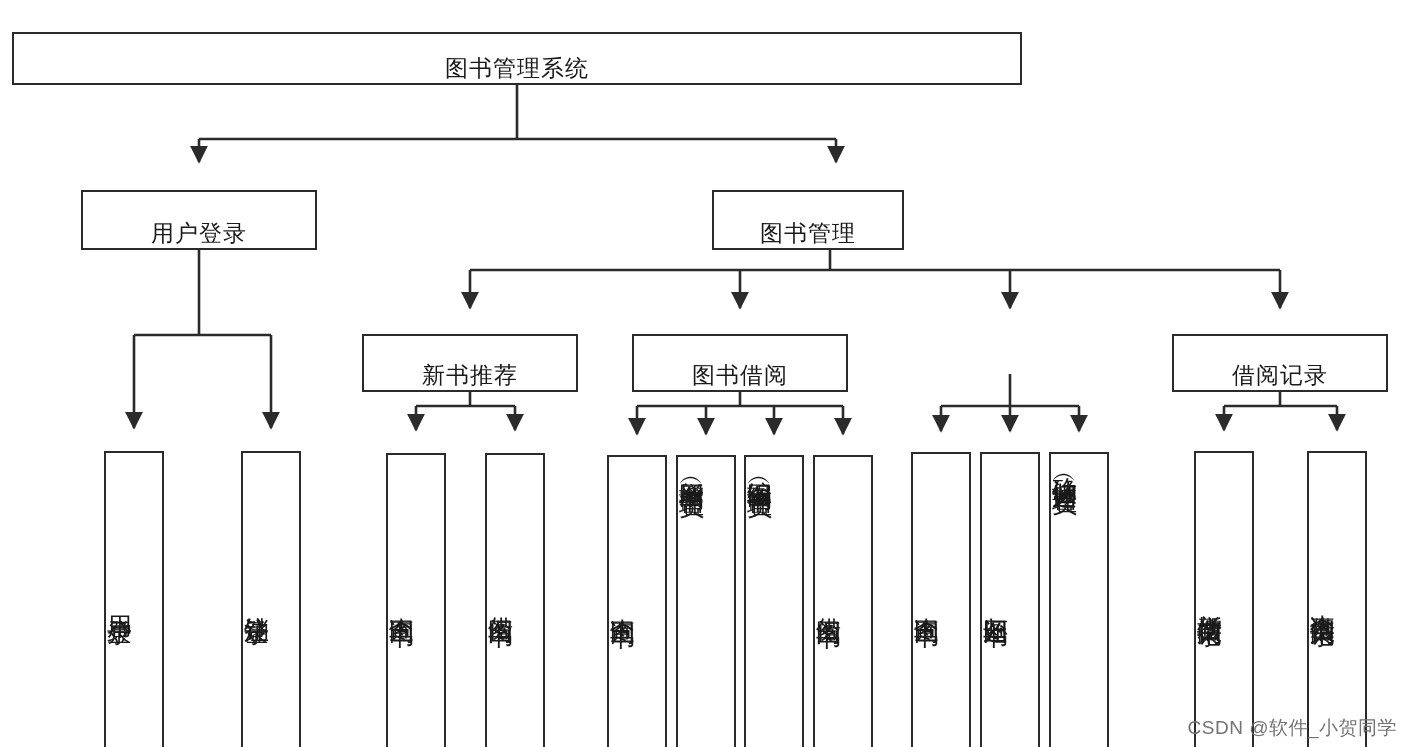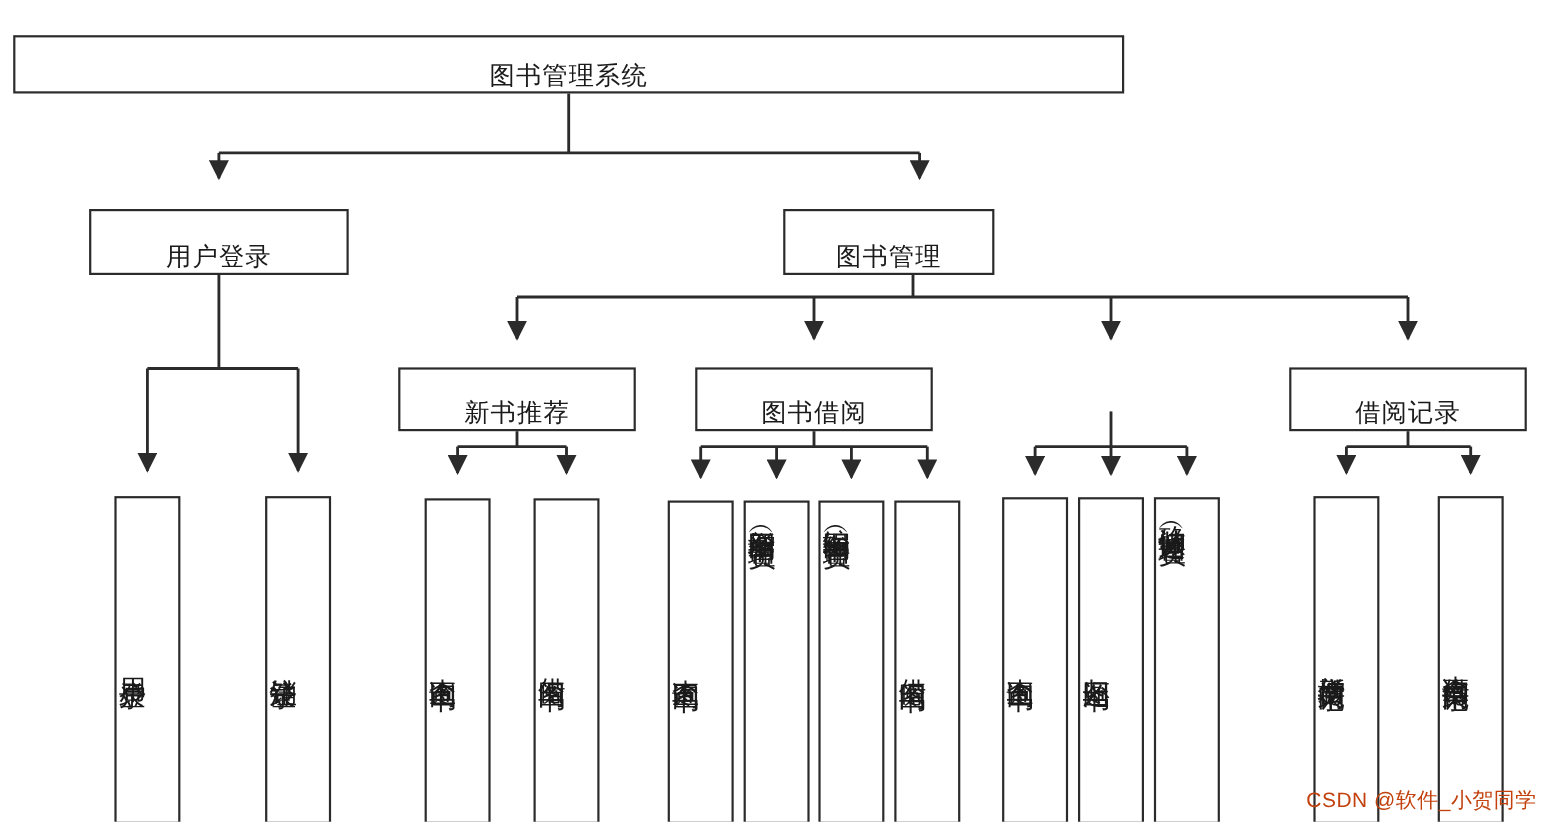--- a/index.html
+++ b/index.html
@@ -53,21 +53,21 @@
     padding: 4px 0;
   }
   .node.vert.top-align {
     justify-content: flex-start;
   }
   #watermark {
     position: absolute;
     right: 8px;
     bottom: 6px;
     font-size: 19px;
-    color: #c2410c;
+    color: #737373;
     letter-spacing: 0.5px;
     z-index: 3;
     white-space: nowrap;
   }
 </style>
 </head>
 <body>
 
 <div id="diagram">
 

